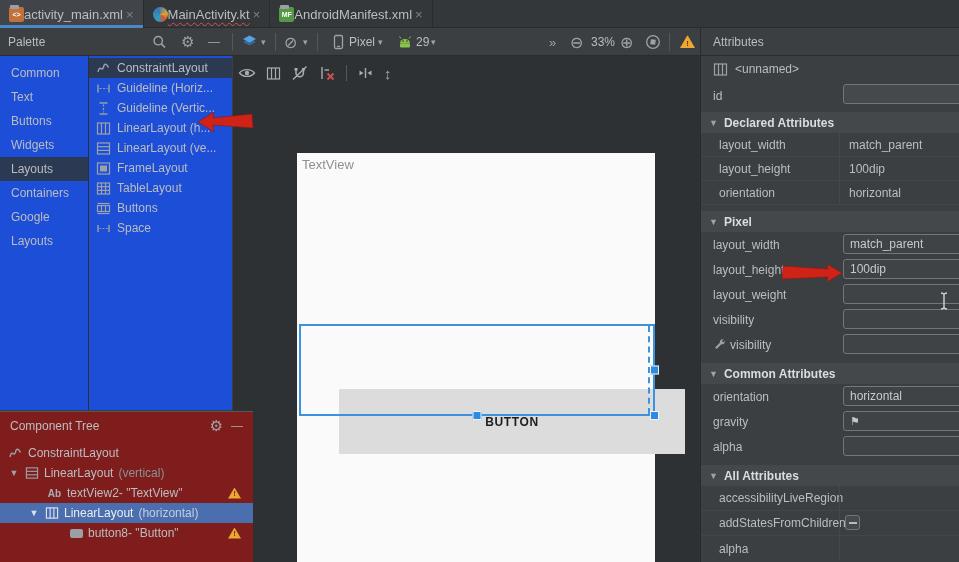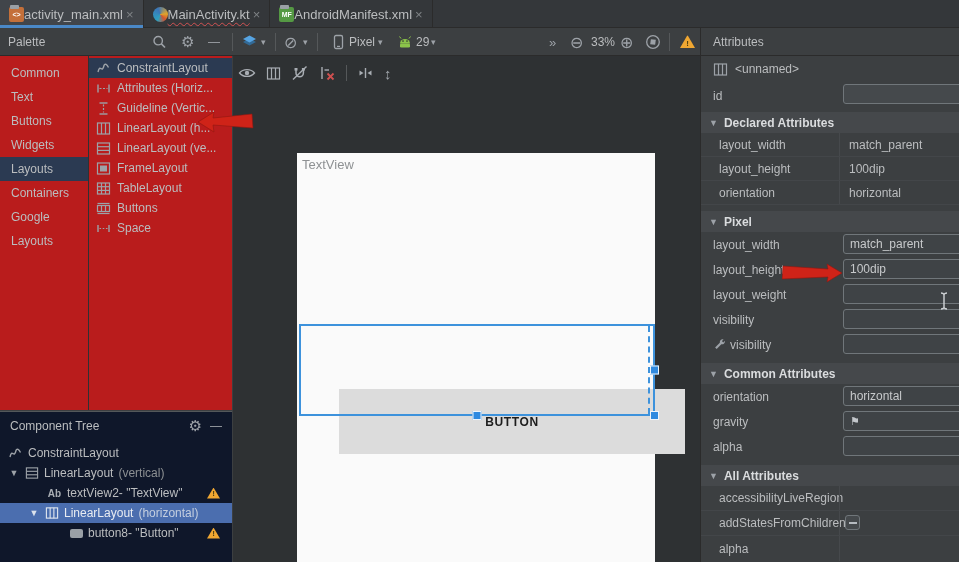--- a/index.html
+++ b/index.html
@@ -39,21 +39,21 @@
   .main-toolbar { position:absolute; left:0; top:28px; width:700px; height:28px;
     background:#3c3f41; border-bottom:1px solid #2b2b2b; }
   .main-toolbar > * { position:absolute; top:50%; transform:translateY(-50%); }
   .tbtext { color:#bbbdbf; }
   .tbicon { color:#9da2a8; }
   .caret { color:#9da2a8; font-size:9px; }
   .mt-sep { width:1px; height:18px; background:#55585a; }
 
   
   .palette { position:absolute; left:0; top:56px; width:232px; height:354px;
-    background:#b91c1c; display:flex; }
+    background:#1d4ed8; display:flex; }
   .pal-cats { width:89px; border-right:1px solid #2e3133; padding-top:5px; }
   .pal-cat { height:24px; line-height:24px; padding-left:11px; color:#bbbdbf; cursor:default; }
   .pal-cat.selected { background:#2b3a52; }
   .pal-items { flex:1; padding-top:2px; }
   .pal-item { height:20px; display:flex; align-items:center; gap:6px; padding-left:7px;
     color:#bbbdbf; white-space:nowrap; cursor:default; }
   .pal-item.selected { background:#2b3a52; }
   .pitem-icon { width:15px; flex:0 0 auto; }
 
   
@@ -72,22 +72,22 @@
     border:2px solid #3d92dc; }
   .sel-dash { position:absolute; right:3px; top:0; bottom:0; width:0;
     border-right:2px dashed #3d92dc; }
   .handle { position:absolute; width:9px; height:9px; background:#2f8ae0;
     border:1px solid #eef5fc; }
   .h-bc { left:50%; bottom:-6px; transform:translateX(-50%); }
   .h-rm { right:-6px; top:50%; transform:translateY(-50%); }
   .h-br { right:-6px; bottom:-6px; }
 
   
-  .ctree { position:absolute; left:0; top:411px; width:232px; height:151px;
-    background:#0f172a; border-top:1px solid #54585a; }
+  .ctree { position:absolute; left:0; top:411px; width:253px; height:151px;
+    background:#7f1d1d; border-top:1px solid #54585a; }
   .ctree-header { height:28px; display:flex; align-items:center; padding:0 10px; gap:8px; }
   .ctree-title { flex:1; color:#bbbdbf; }
   .ct-rows { padding-top:3px; }
   .ct-row { height:20px; display:flex; align-items:center; gap:5px; white-space:nowrap; }
   .ct-row.selected { background:#4b6eaf; color:#e8ecf2; }
   .ct-row.selected .dim { color:#c3cedf; }
   .chev { width:12px; font-size:9px; color:#9da2a8; text-align:center; flex:0 0 auto; }
   .dim { color:#8c9093; }
   .ab-glyph { font-size:10px; font-weight:bold; color:#a9aeb4; width:15px; text-align:center; }
   .btn-glyph { width:13px; height:9px; background:#9aa0a6; border-radius:2px; }
@@ -229,21 +229,21 @@
       <span>ConstraintLayout</span>
     </div>
     <div class="pal-item">
       <span class="pitem-icon">
           <svg width="15" height="15" viewBox="0 0 15 15">
             <line x1="2" y1="3.5" x2="2" y2="11.5" stroke="#9da2a8" stroke-width="1.4"></line>
             <line x1="13" y1="3.5" x2="13" y2="11.5" stroke="#9da2a8" stroke-width="1.4"></line>
             <line x1="3.5" y1="7.5" x2="11.5" y2="7.5" stroke="#9da2a8" stroke-width="1.2" stroke-dasharray="2 1.5"></line>
           </svg>
         </span>
-      <span>Attributes (Horiz...</span>
+      <span>Guideline (Horiz...</span>
     </div>
     <div class="pal-item">
       <span class="pitem-icon">
           <svg width="15" height="15" viewBox="0 0 15 15">
             <line x1="3.5" y1="2" x2="11.5" y2="2" stroke="#9da2a8" stroke-width="1.4"></line>
             <line x1="3.5" y1="13" x2="11.5" y2="13" stroke="#9da2a8" stroke-width="1.4"></line>
             <line x1="7.5" y1="3.5" x2="7.5" y2="11.5" stroke="#9da2a8" stroke-width="1.2" stroke-dasharray="2 1.5"></line>
           </svg>
         </span>
       <span>Guideline (Vertic...</span>

